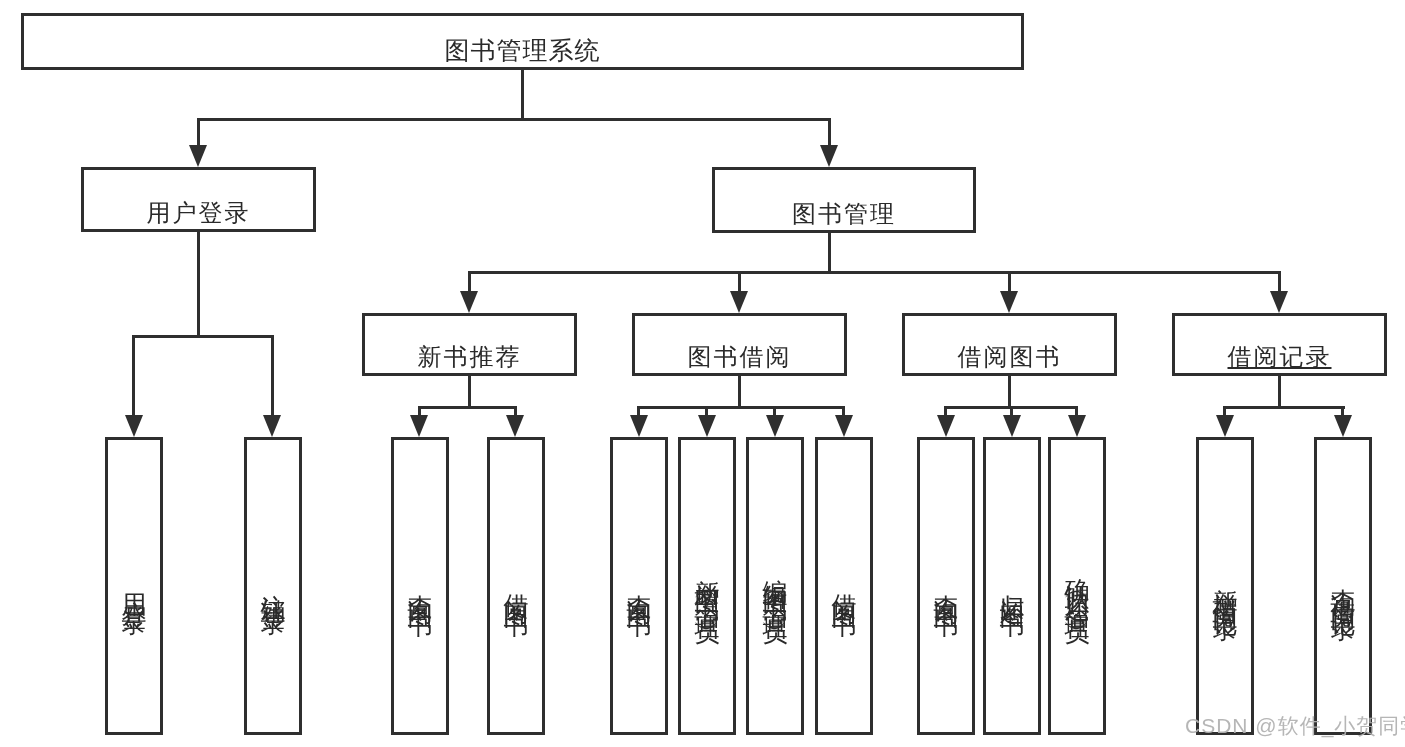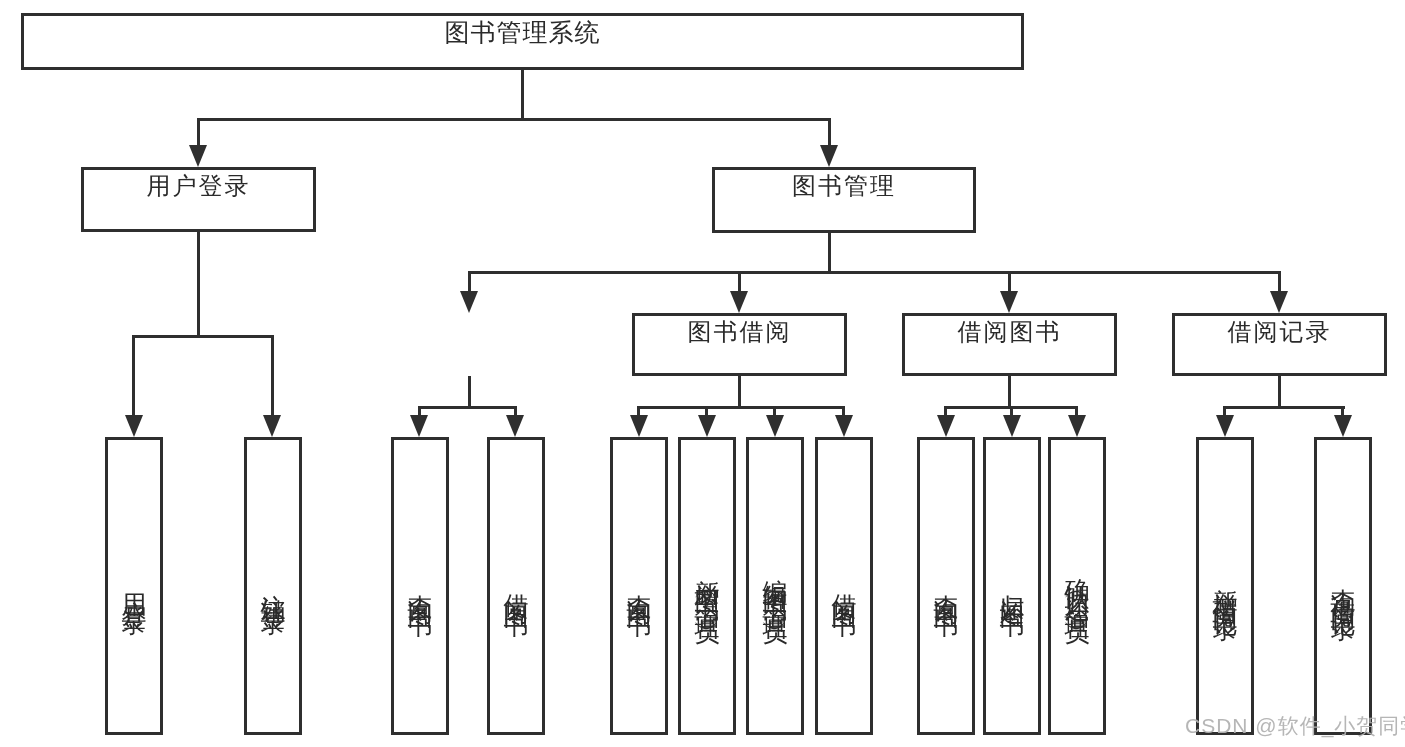--- a/index.html
+++ b/index.html
@@ -12,21 +12,21 @@
     color: #2a2a2a;
     overflow: hidden;
   }
   
   .nbox {
     position: absolute;
     box-sizing: border-box;
     border: 3px solid #2f2f2f;
     background: #ffffff;
     display: flex;
-    align-items: flex-start;
+    align-items: flex-end;
     justify-content: center;
   }
   .nbox .lbl {
     font-size: 24px;
     letter-spacing: 2px;
     color: #2a2a2a;
     white-space: nowrap;
   }
   .root .lbl { font-size: 25px; letter-spacing: 1px; }
   
@@ -105,27 +105,30 @@
   <div class="hl" style="left:468px; top:271px; width:813px;"></div>
   <div class="vl" style="left:468px; top:271px; height:24px;"></div>
   <div class="ah" style="left:460px; top:291px;"></div>
   <div class="vl" style="left:738px; top:271px; height:24px;"></div>
   <div class="ah" style="left:730px; top:291px;"></div>
   <div class="vl" style="left:1008px; top:271px; height:24px;"></div>
   <div class="ah" style="left:1000px; top:291px;"></div>
   <div class="vl" style="left:1278px; top:271px; height:24px;"></div>
   <div class="ah" style="left:1270px; top:291px;"></div>
 
+  <div class="nbox" style="left:362px; top:313px; width:215px; height:63px;">
+    <span class="lbl">新书推荐</span>
+  </div>
   <div class="nbox" style="left:632px; top:313px; width:215px; height:63px;">
     <span class="lbl">图书借阅</span>
   </div>
   <div class="nbox" style="left:902px; top:313px; width:215px; height:63px;">
     <span class="lbl">借阅图书</span>
   </div>
-  <div class="nbox" style="left:1172px; top:313px; width:215px; height:63px;">
+  <div class="nbox" style="left:1172px; top:313px; width:215px; height:63px;text-decoration:underline;">
     <span class="lbl">借阅记录</span>
   </div>
 
   <div class="vl" style="left:468px; top:376px; height:30px;"></div>
   <div class="hl" style="left:418px; top:406px; width:99px;"></div>
   <div class="vl" style="left:418px; top:406px; height:10px;"></div>
   <div class="ah" style="left:410px; top:415px;"></div>
   <div class="vl" style="left:514px; top:406px; height:10px;"></div>
   <div class="ah" style="left:506px; top:415px;"></div>
 

